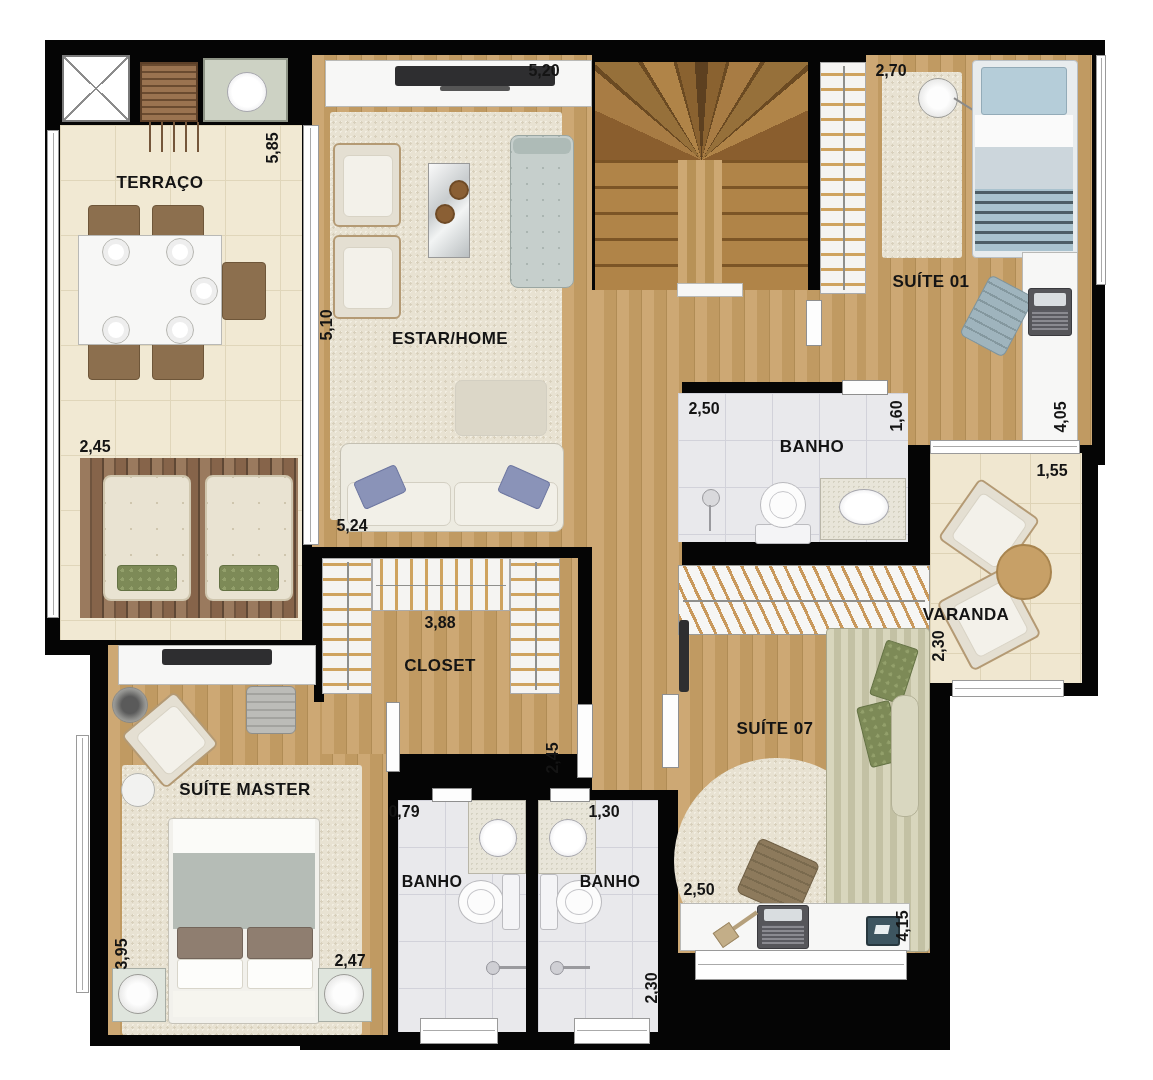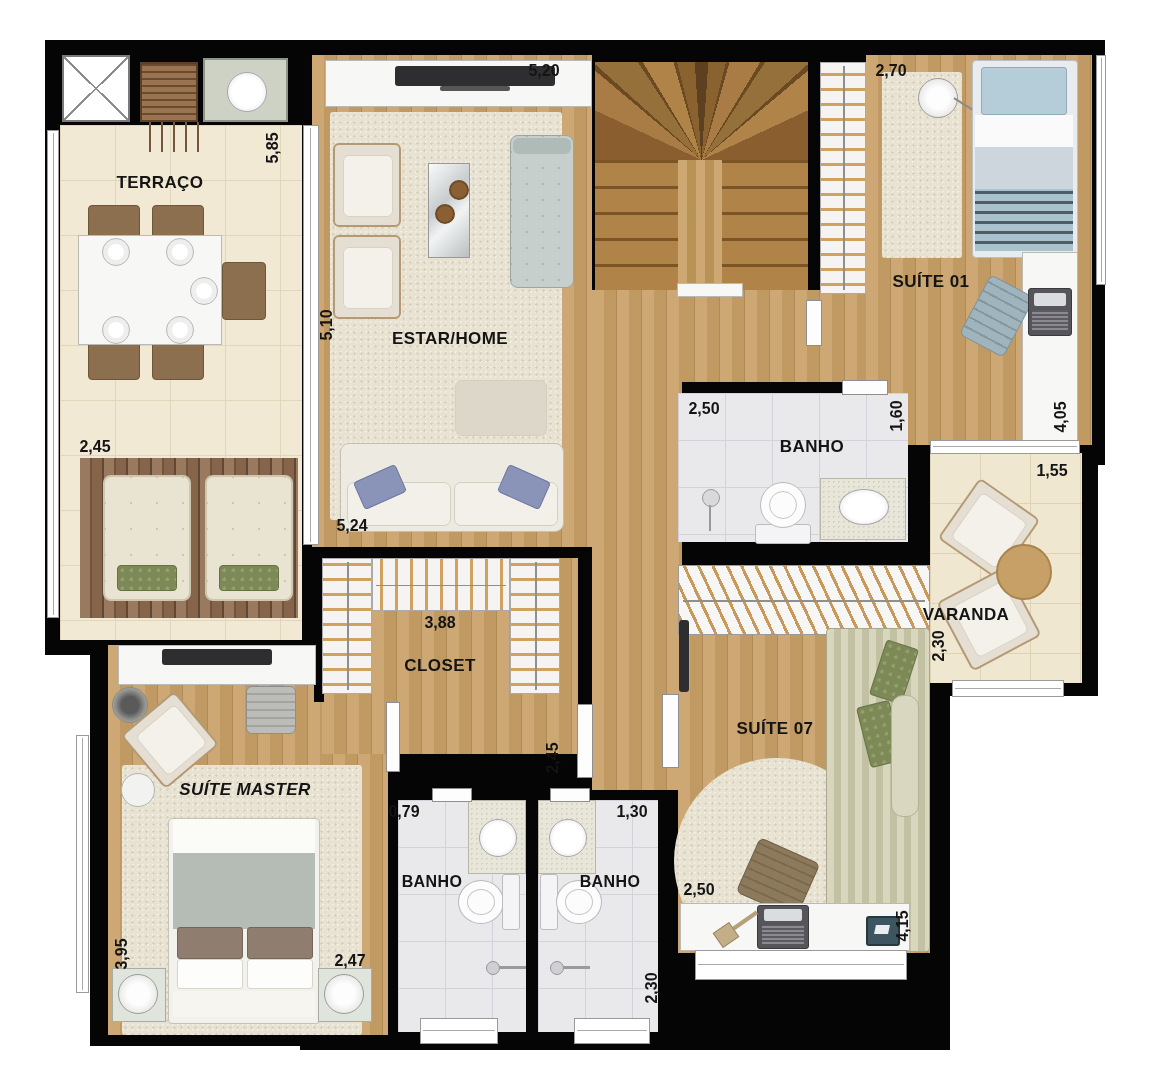--- a/index.html
+++ b/index.html
@@ -324,28 +324,28 @@
   <div class="dim v" style="left:897px;top:416px;">1,60</div>
 
   <div class="lbl" style="left:966px;top:571px;margin-top:44px;">VARANDA</div>
   <div class="dim" style="left:1052px;top:471px;">1,55</div>
   <div class="dim v" style="left:939px;top:646px;">2,30</div>
 
   <div class="lbl" style="left:440px;top:666px;">CLOSET</div>
   <div class="dim" style="left:440px;top:623px;">3,88</div>
   <div class="dim v" style="left:553px;top:758px;">2,45</div>
 
-  <div class="lbl" style="left:245px;top:790px;font-style:italic;">SUÍTE MASTER</div>
+  <div class="lbl" style="left:245px;top:790px;">SUÍTE MASTER</div>
   <div class="dim v" style="left:122px;top:954px;">3,95</div>
   <div class="dim" style="left:350px;top:961px;">2,47</div>
 
   <div class="lbl" style="left:432px;top:882px;font-size:16px;">BANHO</div>
   <div class="dim" style="left:404px;top:812px;">0,79</div>
 
   <div class="lbl" style="left:610px;top:882px;font-size:16px;">BANHO</div>
-  <div class="dim" style="left:632px;top:812px;">1,30</div>
+  <div class="dim" style="left:604px;top:812px;">1,30</div>
   <div class="dim v" style="left:652px;top:988px;">2,30</div>
 
   <div class="lbl" style="left:775px;top:729px;">SUÍTE 07</div>
   <div class="dim" style="left:699px;top:890px;">2,50</div>
   <div class="dim v" style="left:903px;top:926px;">4,15</div>
 
 </div>
 
 </body></html>

